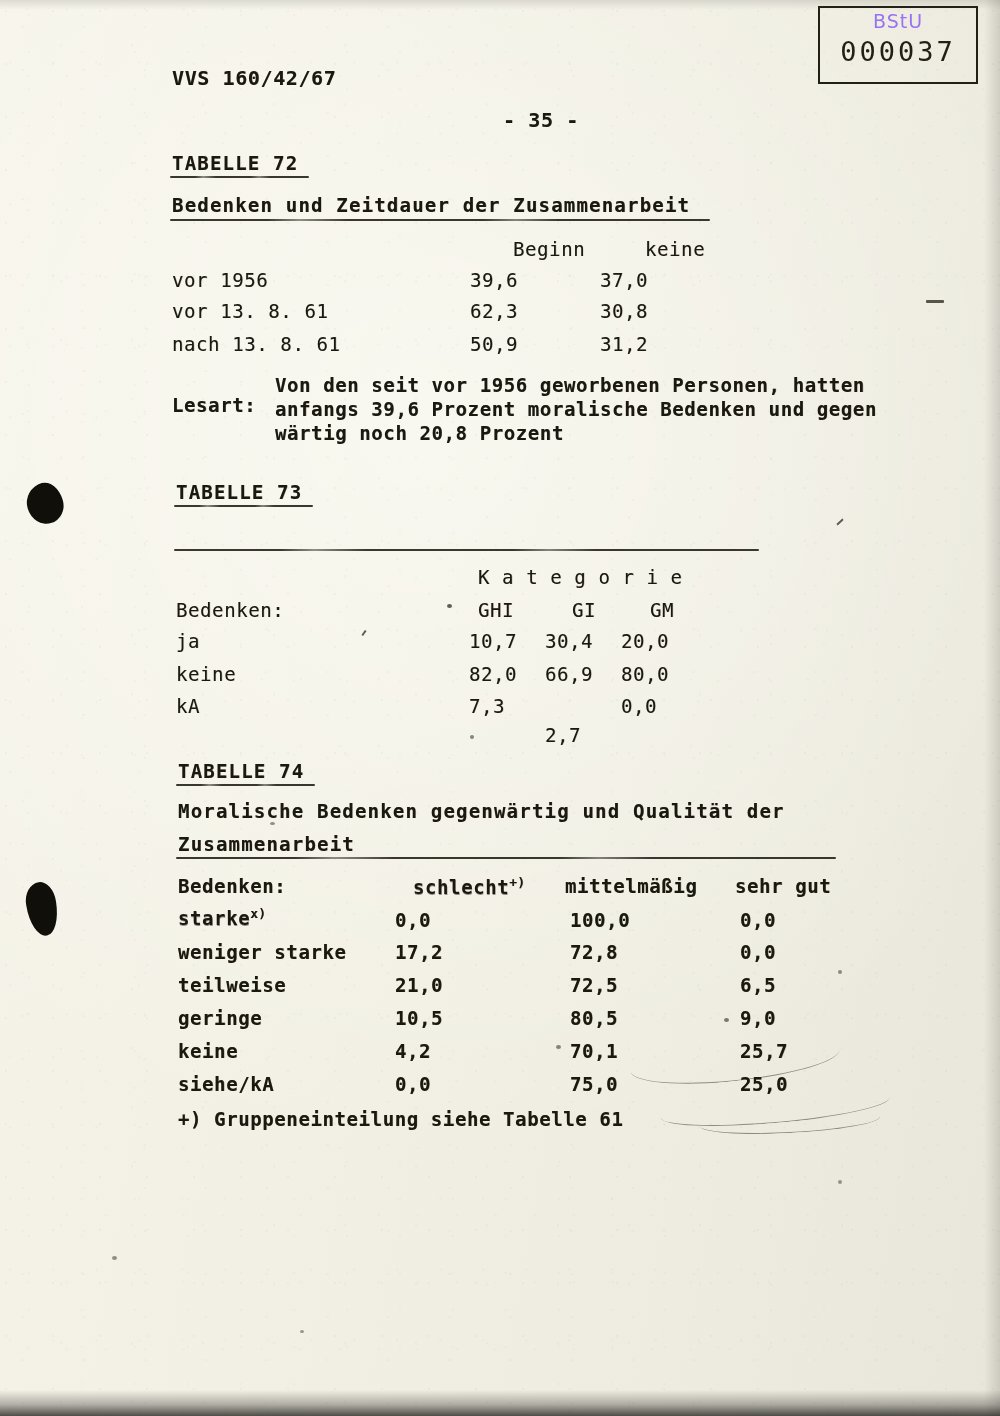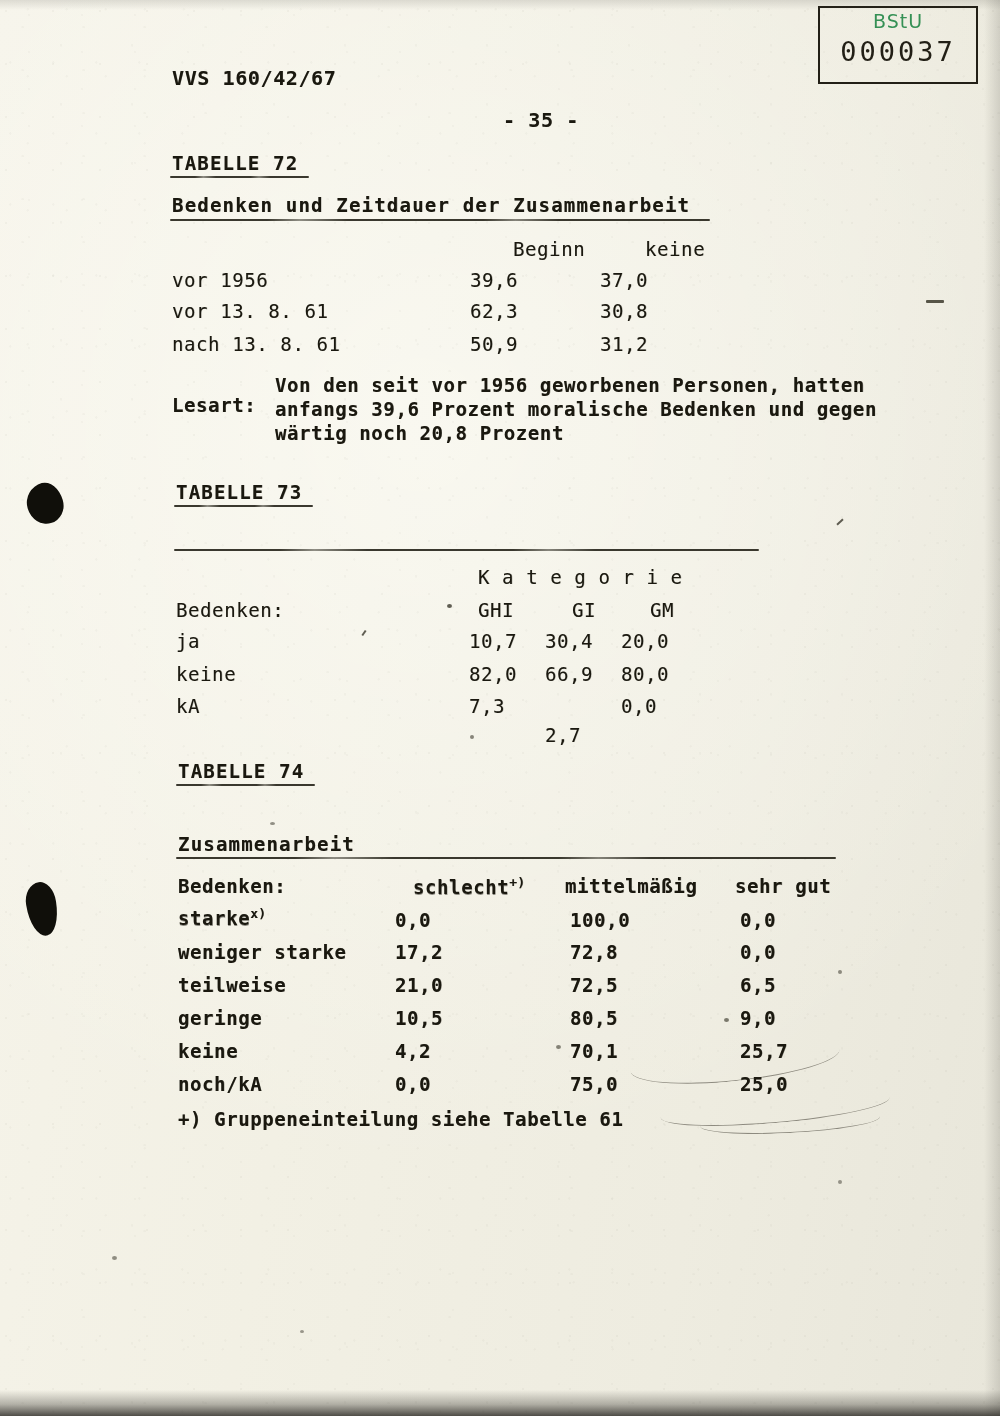--- a/index.html
+++ b/index.html
@@ -108,21 +108,21 @@
     pointer-events: none;
   }
   .stamp-org {
     position: absolute;
     top: 2px;
     left: 0; right: 0;
     text-align: center;
     font-family: "DejaVu Sans", "Liberation Sans", sans-serif;
     font-size: 19px;
     letter-spacing: 1px;
-    color: #15803d;
+    color: #8b5cf6;
     opacity: 0.85;
   }
   .stamp-num {
     position: absolute;
     top: 28px;
     left: 0; right: 0;
     text-align: center;
     font-family: "DejaVu Sans Mono", "Liberation Mono", monospace;
     font-size: 27px;
     letter-spacing: 3px;
@@ -240,20 +240,21 @@
   <div class="tw num" style="left:621px; top:663px; width:72px;">80,0</div>
 
   <div class="tw" style="left:176px; top:695px;">kA</div>
   <div class="tw num" style="left:469px; top:695px; width:72px;">7,3</div>
   <div class="tw num" style="left:545px; top:695px; width:72px;margin-top:29px;">2,7</div>
   <div class="tw num" style="left:621px; top:695px; width:72px;">0,0</div>
 
   <div class="tw bolder hdr" style="left:178px; top:760px;">TABELLE 74</div>
   <div class="ul wobble" style="left:176px; top:784px; width:139px;"></div>
 
+  <div class="tw bolder hdr" style="left:178px; top:800px;">Moralische Bedenken gegenwärtig und Qualität der</div>
   <div class="tw bolder hdr" style="left:178px; top:833px;">Zusammenarbeit</div>
   <div class="ul wobble" style="left:176px; top:857px; width:660px;"></div>
 
   <div class="tw bolder" style="left:178px; top:875px;">Bedenken:</div>
   <div class="tw bolder" style="left:413px; top:875px;"><span>schlecht</span><sup class="tw-sup">+)</sup></div>
   <div class="tw bolder" style="left:565px; top:875px;">mittelmäßig</div>
   <div class="tw bolder" style="left:735px; top:875px;">sehr gut</div>
 
   <div class="tw bolder" style="left:178px; top:906px;"><span>starke</span><sup class="tw-sup">x)</sup></div>
   <div class="tw bolder num" style="left:395px; top:909px; width:90px;">0,0</div>
@@ -273,21 +274,21 @@
   <div class="tw bolder" style="left:178px; top:1007px;">geringe</div>
   <div class="tw bolder num" style="left:395px; top:1007px; width:90px;">10,5</div>
   <div class="tw bolder num" style="left:570px; top:1007px; width:100px;">80,5</div>
   <div class="tw bolder num" style="left:740px; top:1007px; width:90px;">9,0</div>
 
   <div class="tw bolder" style="left:178px; top:1040px;">keine</div>
   <div class="tw bolder num" style="left:395px; top:1040px; width:90px;">4,2</div>
   <div class="tw bolder num" style="left:570px; top:1040px; width:100px;">70,1</div>
   <div class="tw bolder num" style="left:740px; top:1040px; width:90px;">25,7</div>
 
-  <div class="tw bolder" style="left:178px; top:1073px;">noch/kA</div>
+  <div class="tw bolder" style="left:178px; top:1073px;">siehe/kA</div>
   <div class="tw bolder num" style="left:395px; top:1073px; width:90px;">0,0</div>
   <div class="tw bolder num" style="left:570px; top:1073px; width:100px;">75,0</div>
   <div class="tw bolder num" style="left:740px; top:1073px; width:90px;">25,0</div>
 
   <div class="tw bolder" style="left:178px; top:1108px;">+) Gruppeneinteilung siehe Tabelle 61</div>
 
   <div class="blot b1"></div>
   <div class="blot b2"></div>
 
   <div class="dash" style="left:926px; top:300px; width:18px;"></div>

